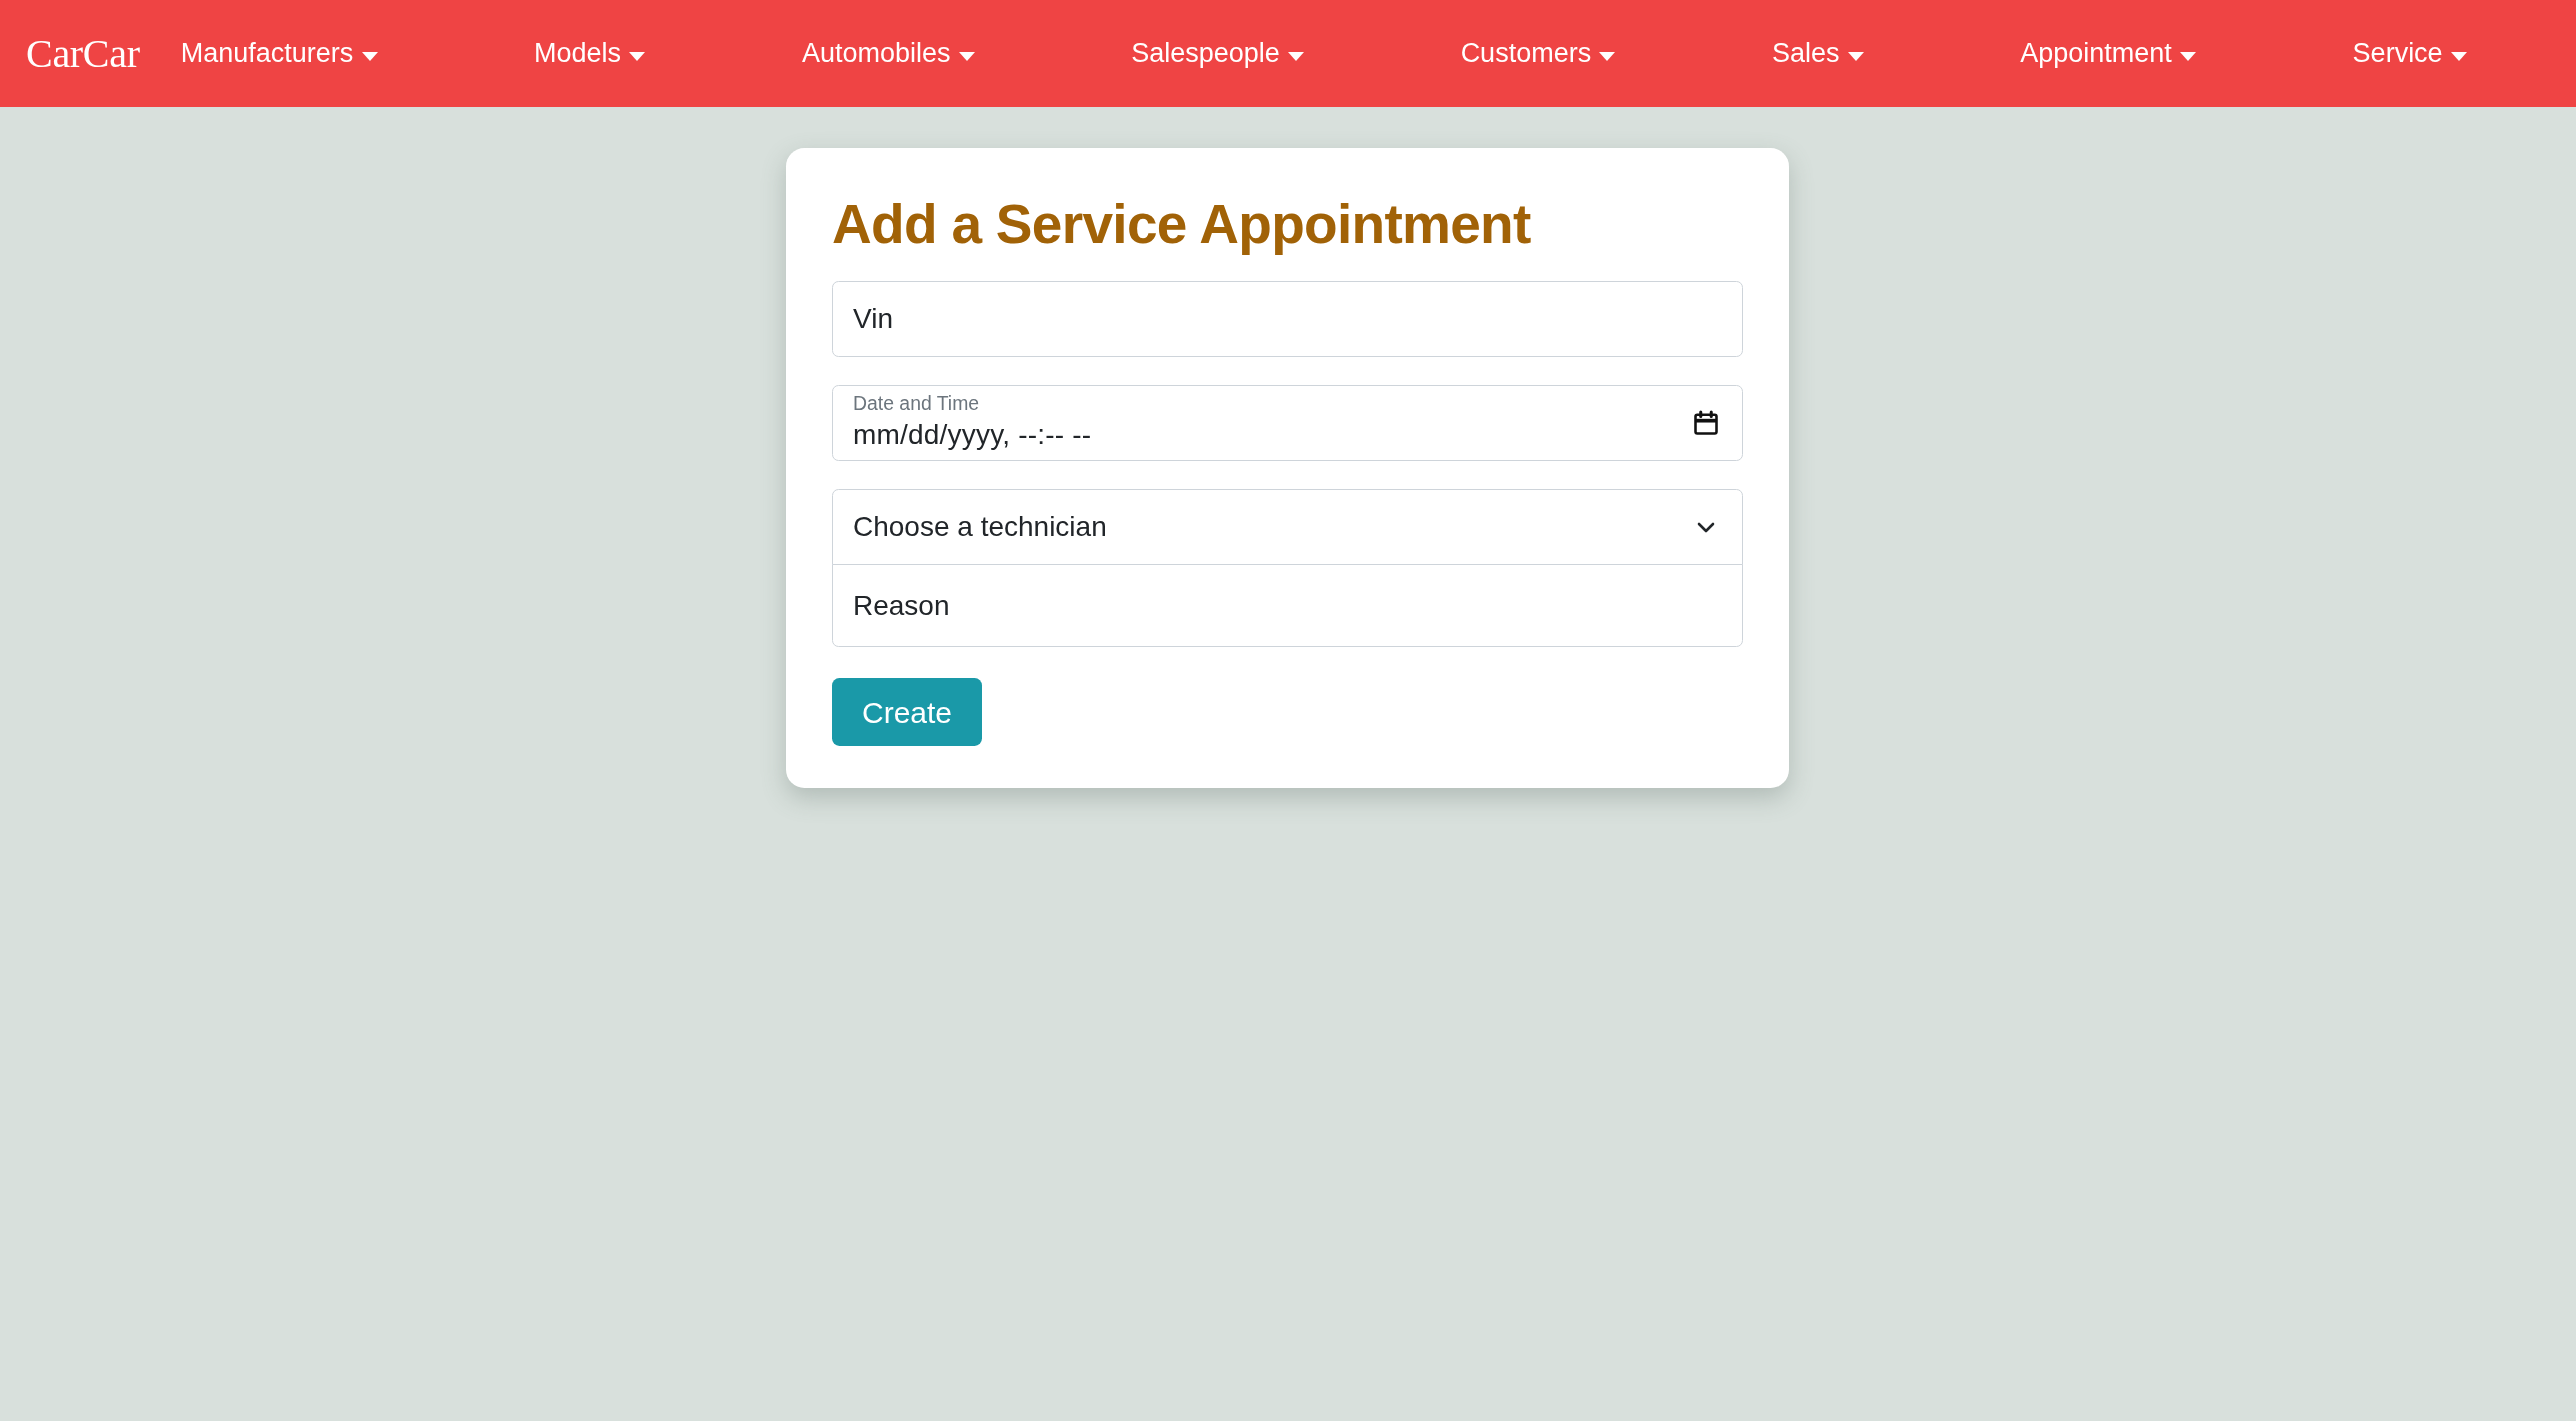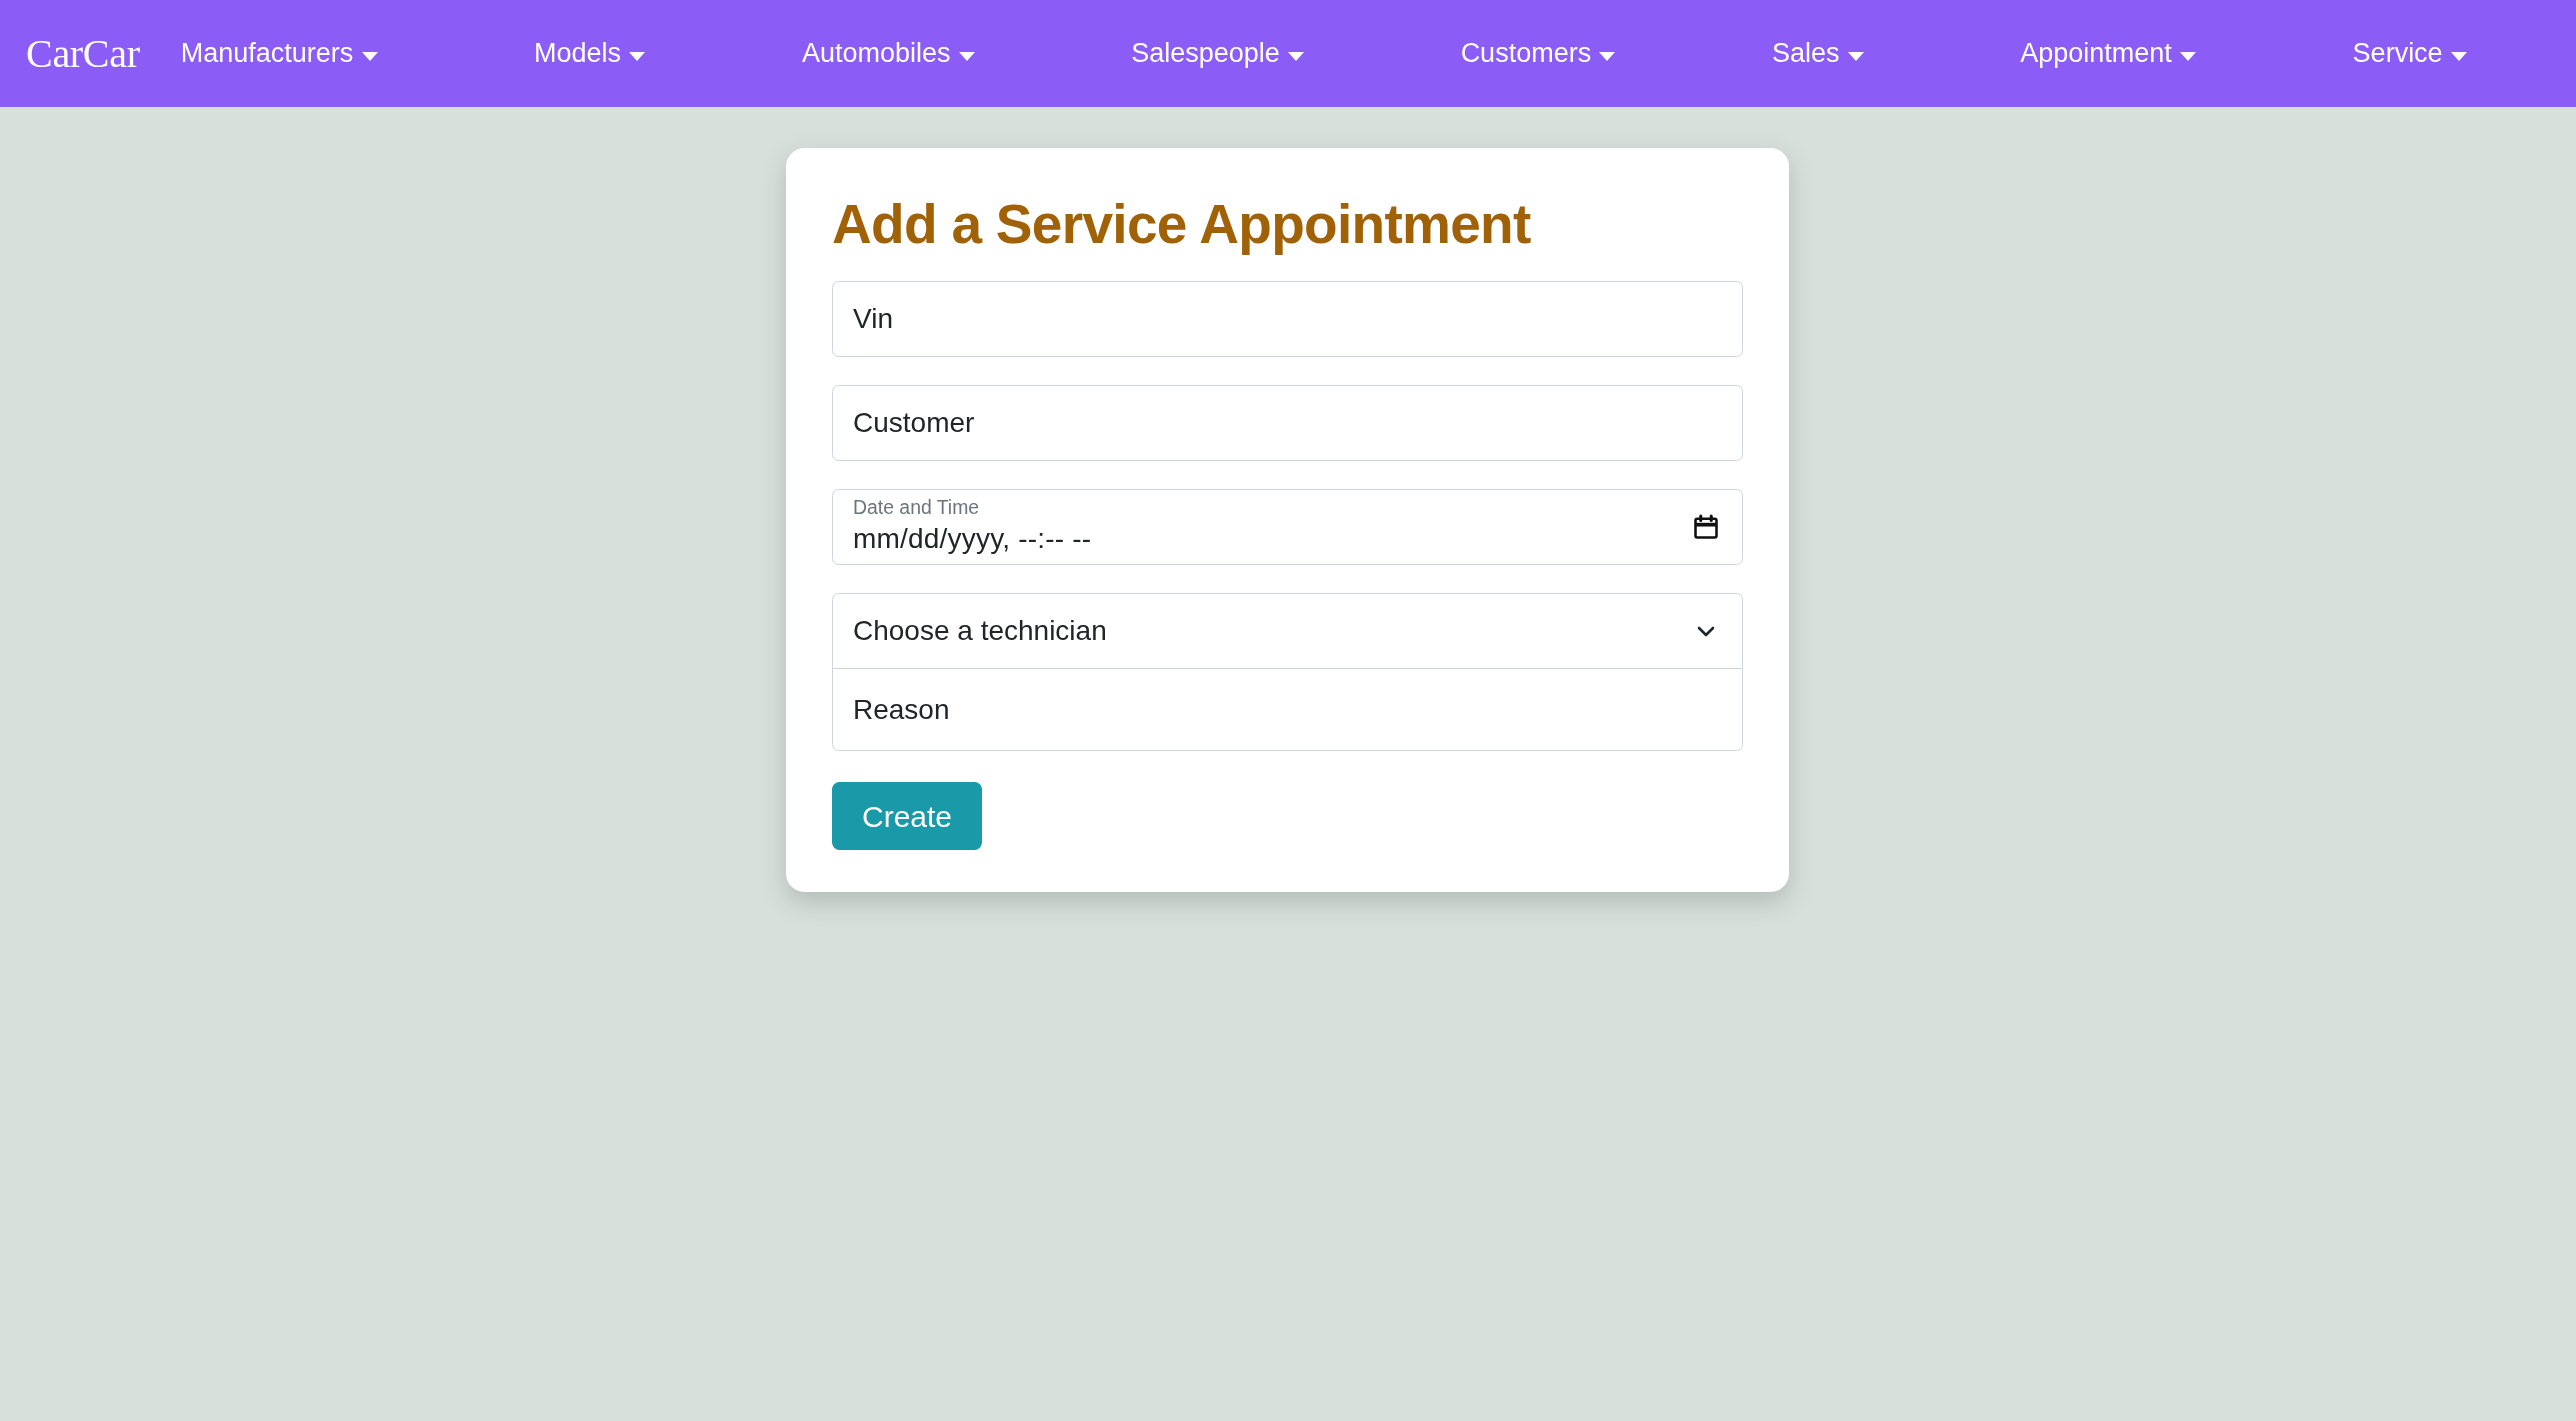--- a/index.html
+++ b/index.html
@@ -12,21 +12,21 @@
   body {
     background: #d8e0dc;
     font-family: "Liberation Sans", sans-serif;
     overflow: hidden;
   }
 
   
   #navbar {
     width: 100%;
     height: 107px;
-    background: #8b5cf6;
+    background: #ef4444;
     display: flex;
     align-items: center;
     padding: 0 26px;
   }
 
   .brand {
     color: #ffffff;
     font-size: 40px;
     font-weight: 400;
     letter-spacing: -0.3px;
@@ -229,23 +229,20 @@
   <div id="card">
 
     <h1 id="form-title">Add a Service Appointment</h1>
 
     
     <div class="field">
       <span class="placeholder-text">Vin</span>
     </div>
 
     
-    <div class="field spaced">
-      <span class="placeholder-text">Customer</span>
-    </div>
 
     
     <div class="field spaced floating">
       <span class="float-label">Date and Time</span>
       <span class="date-value">mm/dd/yyyy, --:-- --</span>
       <span class="calendar-icon">
         <svg viewBox="0 0 24 24" width="28" height="28" fill="none" stroke="#111" stroke-width="2.2">
           <rect x="3" y="5" width="18" height="16" rx="1.5" fill="#fff" stroke="#111"></rect>
           <line x1="3" y1="10" x2="21" y2="10" stroke="#111" stroke-width="3.2"></line>
           <line x1="7.5" y1="2.5" x2="7.5" y2="6.5" stroke="#111" stroke-width="2.6" stroke-linecap="round"></line>

